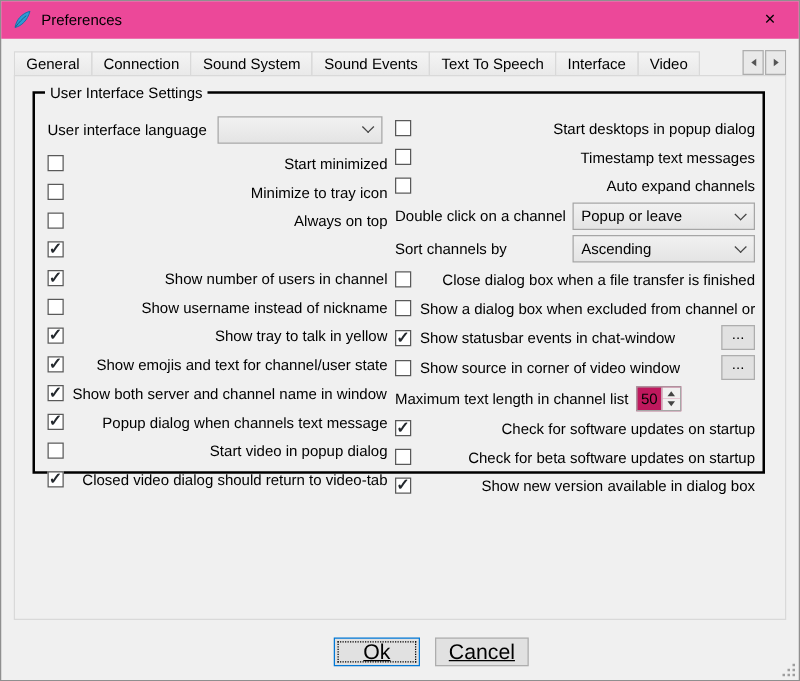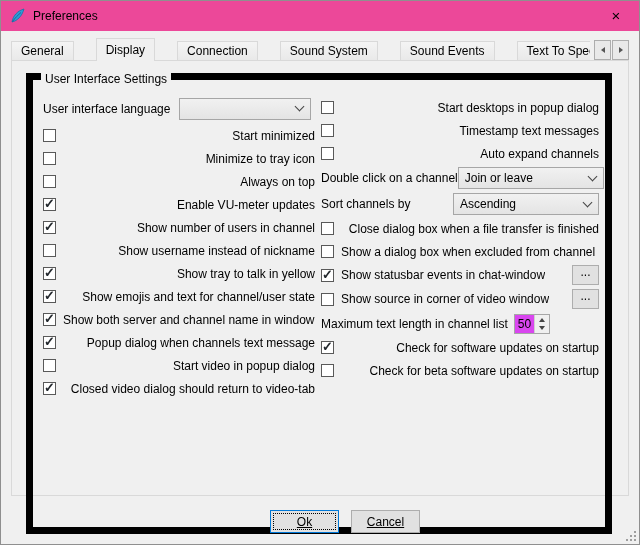--- a/index.html
+++ b/index.html
@@ -19,21 +19,21 @@
   .app-icon { width: 16px; height: 16px; margin-right: 7px; flex: none; display: flex; }
   .title { font-size: 12px; }
   .close-btn {
     position: absolute; top: 0; right: 0; width: 46px; height: 29px;
     display: flex; align-items: center; justify-content: center; font-size: 15px;
   }
 
   
   .tabbar {
     position: absolute; top: 36px; left: 10px; right: 10px; height: 24px;
-    display: flex; align-items: flex-end; z-index: 2; overflow: hidden; gap: 23px;
+    display: flex; align-items: flex-end; z-index: 2; overflow: hidden;
   }
   .tab {
     flex: none; white-space: nowrap; height: 20px; line-height: 18px;
     padding: 0 9px; background: linear-gradient(#f4f4f4, #e9e9e9);
     border: 1px solid #d9d9d9; margin-right: -1px;
   }
   .tab.active {
     height: 24px; line-height: 22px; background: #f0f0f0;
     border-bottom: 1px solid #f0f0f0; margin-bottom: -1px;
     position: relative; z-index: 3;
@@ -50,22 +50,22 @@
   .tri-right { width: 0; height: 0; border-top: 3px solid transparent; border-bottom: 3px solid transparent; border-left: 4px solid #555; }
 
   
   .pane {
     position: absolute; top: 59px; left: 10px; right: 10px; bottom: 48px;
     border: 1px solid #d9d9d9; background: #f0f0f0;
   }
 
   
   .groupbox {
-    position: absolute; top: 12px; left: 14px; right: 16px; height: 461px;
-    border: 7px solid #000000;
+    position: absolute; top: 12px; left: 14px; right: 16px; height: 306px;
+    border: 2px solid #000000;
   }
   .gb-title {
     position: absolute; top: -8px; left: 8px; background: #f0f0f0; padding: 0 4px;
   }
   .columns { display: flex; padding: 16px 6px 0 10px; }
   .col-left { width: 272px; flex: none; }
   .col-right { flex: 1; min-width: 0; padding-left: 6px; }
 
   .row { display: flex; align-items: center; height: 23px; }
   .lang-row { height: 25px; margin-bottom: 3px; }
@@ -102,41 +102,41 @@
   }
 
   
   .dots {
     margin-left: auto; width: 27px; height: 20px; flex: none;
     border: 1px solid #adadad; background: #e1e1e1;
     font-family: inherit; font-size: 12px; line-height: 10px; padding-bottom: 6px;
   }
 
   
-  .spin { display: flex; align-items: stretch; height: 20px; margin-left: 6px; background: #d946ef; border: 1px solid #a6a6a6; }
+  .spin { display: flex; align-items: stretch; height: 20px; margin-left: 6px; background: #be185d; border: 1px solid #a6a6a6; }
   .spin-val { width: 19px; padding-left: 3px; display: flex; align-items: center; }
   .spin-btns { display: flex; flex-direction: column; width: 15px; border-left: 1px solid #d0d0d0; }
   .spin-up, .spin-down { flex: 1; background: #f0f0f0; position: relative; }
   .spin-up::after {
     content: ""; position: absolute; left: 4px; top: 3px;
     border-left: 3px solid transparent; border-right: 3px solid transparent; border-bottom: 4px solid #444;
   }
   .spin-down::after {
     content: ""; position: absolute; left: 4px; top: 2px;
     border-left: 3px solid transparent; border-right: 3px solid transparent; border-top: 4px solid #444;
   }
 
   
   .button-row {
     position: absolute; left: 0; right: 0; bottom: 11px;
     display: flex; justify-content: center; gap: 12px; transform: translateX(25px);
   }
   .btn {
     min-width: 69px; height: 23px; background: #e1e1e1; border: 1px solid #adadad;
-    font-family: inherit; font-size: 12px; text-decoration: underline; padding: 0 10px;
+    font-family: inherit; font-size: 17px; text-decoration: underline; padding: 0 10px;
   }
   .btn.default { border: 1px solid #0078d7; outline: 1px dotted #000; outline-offset: -4px; }
 
   .resize-grip { position: absolute; right: 2px; bottom: 2px; width: 13px; height: 13px; }
 </style>
 </head>
 <body>
 
 <div class="window">
 
@@ -148,21 +148,20 @@
       </svg>
     </span>
     <span class="title">Preferences</span>
     <div class="close-btn">
       <span>×</span>
     </div>
   </div>
 
   <div class="tabbar">
     <div class="tab">General</div>
-    <div class="tab active">Display</div>
     <div class="tab">Connection</div>
     <div class="tab">Sound System</div>
     <div class="tab">Sound Events</div>
     <div class="tab">Text To Speech</div>
     <div class="tab">Interface</div>
     <div class="tab">Video</div>
     <div class="tabscroll">
       <div class="tsbtn">
           <span class="tri-left"></span>
         </div>
@@ -193,21 +192,20 @@
           <label class="row cbrow">
             <span class="cb"></span>
             <span class="cbl">Minimize to tray icon</span>
           </label>
           <label class="row cbrow">
             <span class="cb"></span>
             <span class="cbl">Always on top</span>
           </label>
           <label class="row cbrow">
             <span class="cb checked"></span>
-            <span class="cbl">Enable VU-meter updates</span>
           </label>
           <label class="row cbrow">
             <span class="cb checked"></span>
             <span class="cbl">Show number of users in channel</span>
           </label>
           <label class="row cbrow">
             <span class="cb"></span>
             <span class="cbl">Show username instead of nickname</span>
           </label>
           <label class="row cbrow">
@@ -246,21 +244,21 @@
             <span class="cbl">Timestamp text messages</span>
           </label>
           <label class="row cbrow">
             <span class="cb"></span>
             <span class="cbl">Auto expand channels</span>
           </label>
 
           <div class="row combo-row">
             <span class="lbl">Double click on a channel</span>
             <div class="combo right-combo">
-              <span class="combo-val">Join or leave</span>
+              <span class="combo-val">Popup or leave</span>
               <span class="chev"></span>
             </div>
           </div>
           <div class="row combo-row">
             <span class="lbl">Sort channels by</span>
             <div class="combo right-combo">
               <span class="combo-val">Ascending</span>
               <span class="chev"></span>
             </div>
           </div>
@@ -300,20 +298,24 @@
             </div>
           </div>
 
           <label class="row cbrow">
             <span class="cb checked"></span>
             <span class="cbl">Check for software updates on startup</span>
           </label>
           <label class="row cbrow">
             <span class="cb"></span>
             <span class="cbl">Check for beta software updates on startup</span>
+          </label>
+          <label class="row cbrow">
+            <span class="cb checked"></span>
+            <span class="cbl">Show new version available in dialog box</span>
           </label>
         </div>
 
       </div>
     </div>
   </div>
 
   <div class="button-row">
     <button class="btn default">Ok</button>
     <button class="btn">Cancel</button>

